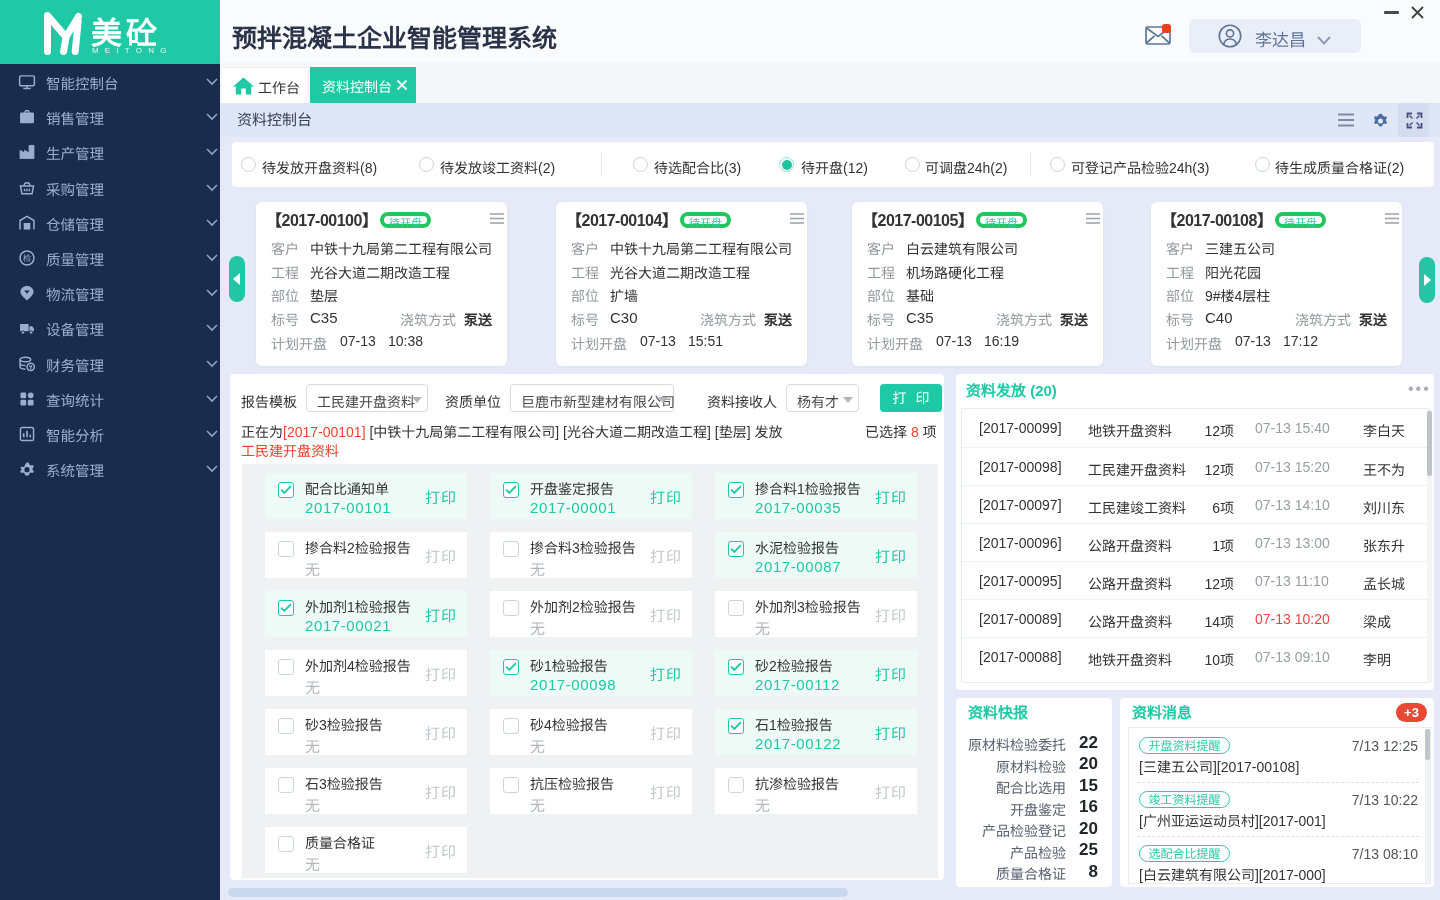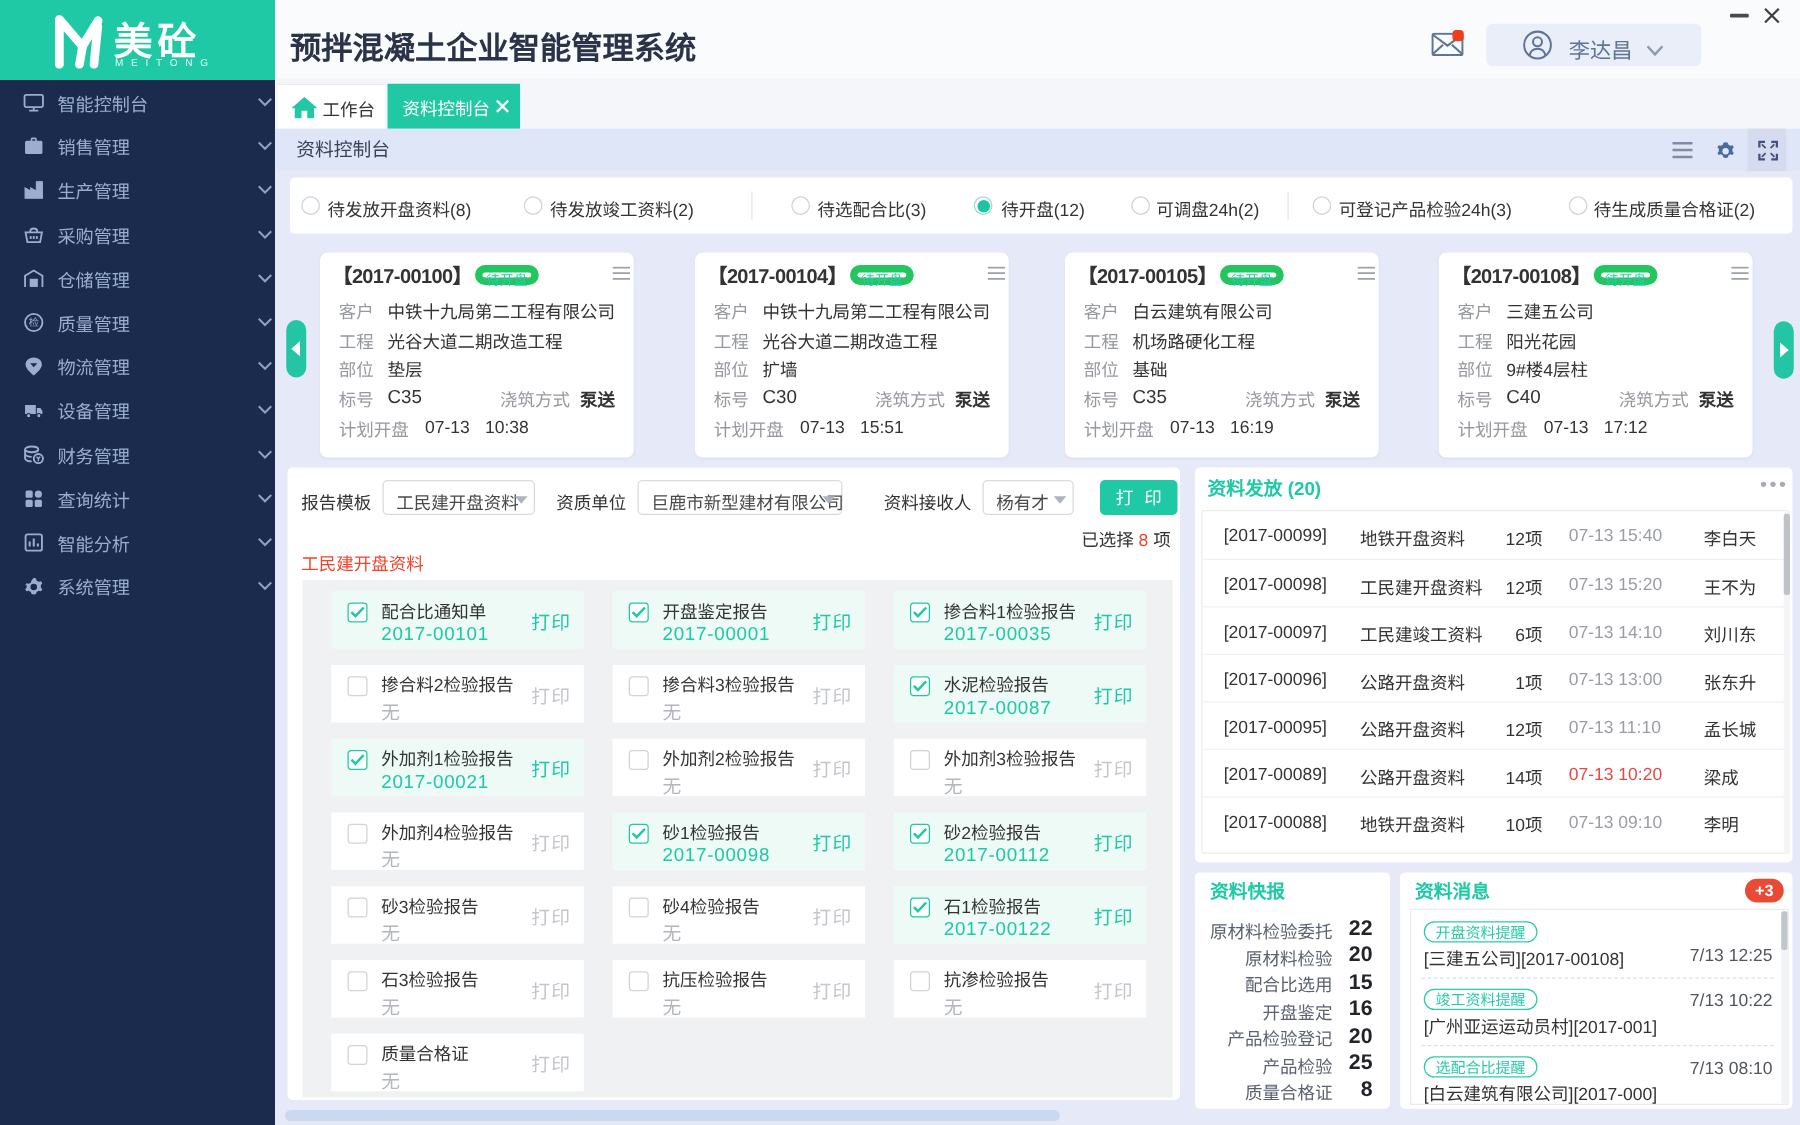--- a/index.html
+++ b/index.html
@@ -51,21 +51,21 @@
 #filterbar { position:absolute; left:232px; top:142px; width:1202px; height:45px; background:#fff; border-radius:4px; }
 .radio { position:absolute; top:15px; width:15px; height:15px; border-radius:50%; border:1px solid #CDD1D9; background:#fff; }
 .radio.sel { border:1px solid #8CE3CD; background:#fff; }
 .radio.sel::after { content:""; position:absolute; left:1.5px; top:1.5px; width:10px; height:10px; border-radius:50%; background:#1EC3A0; }
 .rlabel { position:absolute; top:15px; font-size:14px; color:#333; white-space:nowrap; }
 .fdiv { position:absolute; top:11px; width:1px; height:23px; background:#E4E6EB; }
 
 
 .card { position:absolute; top:202px; width:251px; height:164px; background:#fff; border-radius:6px; box-shadow:0 1px 3px rgba(90,110,160,0.08); }
 .card .hd { position:absolute; left:10px; top:5px; font-size:16px; font-weight:bold; color:#333; letter-spacing:-0.5px; }
-.card .badge { position:absolute; left:124px; top:10px; width:51px; height:16px; border:6px solid #22c55e; border-radius:9px; color:#2BCBA8; font-size:11px; text-align:center; line-height:15px; }
+.card .badge { position:absolute; left:124px; top:10px; width:51px; height:16px; border:4px solid #22c55e; border-radius:9px; color:#2BCBA8; font-size:11px; text-align:center; line-height:15px; }
 .card .burger { position:absolute; left:234px; top:11px; width:14px; height:11px; }
 .card .row { position:absolute; left:15px; font-size:14px; white-space:nowrap; }
 .card .lb { color:#95989E; }
 .card .vl { color:#333; position:absolute; left:39px; top:0; }
 .card .row2lb { position:absolute; left:129px; color:#95989E; }
 .card .row2vl { position:absolute; left:193px; font-weight:bold; color:#333; }
 #cards-arrow-l { position:absolute; left:229px; top:256px; width:16px; height:46px; background:#23C5A5; border-radius:8px; }
 #cards-arrow-r { position:absolute; left:1419px; top:257px; width:16px; height:46px; background:#23C5A5; border-radius:8px; }
 .tri-l { position:absolute; left:4px; top:17px; width:0; height:0; border:6px solid transparent; border-right:7px solid #fff; border-left:none; }
 .tri-r { position:absolute; left:5px; top:17px; width:0; height:0; border:6px solid transparent; border-left:7px solid #fff; border-right:none; }
@@ -441,20 +441,21 @@
     <div class="dd" style="left:280px;width:164px">
         <span class="st">巨鹿市新型建材有限公司</span>
         <span class="caret"></span>
       </div>
     <span class="flabel" style="left:477px">资料接收人</span>
     <div class="dd" style="left:556px;width:73px">
         <span class="st">杨有才</span>
         <span class="caret"></span>
       </div>
     <div id="printbtn">打印</div>
+    <div class="stat1">正在为<span class="rd">[2017-00101]</span> [中铁十九局第二工程有限公司] [光谷大道二期改造工程] [垫层] 发放</div>
     <div class="statsel">已选择 <span class="rd">8</span> 项</div>
     <div class="stat2">工民建开盘资料</div>
     <div id="graybox">
       <div class="cell on" style="left:23px;top:9px">
           <span class="cb">
             <svg width="12" height="10" viewBox="0 0 11 9" style="position:absolute;left:1px;top:2px" fill="none" stroke="#1FC9A5" stroke-width="1.8">
               <path d="M1 4.2 L4 7.2 L10 1"></path>
             </svg>
           </span>
           <span class="t1">配合比通知单</span>
@@ -672,21 +673,21 @@
     <span class="krow" style="top:143.5px">产品检验</span>
       <span class="knum" style="top:142px">25</span>
     <span class="krow" style="top:165px">质量合格证</span>
       <span class="knum" style="top:163.5px">8</span>
   </div>
   <div id="xiaoxi" class="panel">
     <span class="ptitle" style="left:12px;top:3px">资料消息</span>
     <div id="badge3">+3</div>
     <div class="list" style="position:absolute;left:8px;top:29px;width:303px;height:157px;border:1px solid #E9EBF2">
       <div class="msgpill" style="top:9px">开盘资料提醒</div>
-        <span class="msgdate" style="top:28px">7/13 12:25</span>
+        <span class="msgdate" style="top:10px">7/13 12:25</span>
       <div class="msgtx" style="top:28px">[三建五公司][2017-00108]</div>
       <div class="msgsep" style="top:54px"></div>
       <div class="msgpill" style="top:63px">竣工资料提醒</div>
         <span class="msgdate" style="top:64px">7/13 10:22</span>
       <div class="msgtx" style="top:82px">[广州亚运运动员村][2017-001]</div>
       <div class="msgsep" style="top:108px"></div>
       <div class="msgpill" style="top:117px">选配合比提醒</div>
         <span class="msgdate" style="top:118px">7/13 08:10</span>
       <div class="msgtx" style="top:136px">[白云建筑有限公司][2017-000]</div>
       <div id="vscroll">

